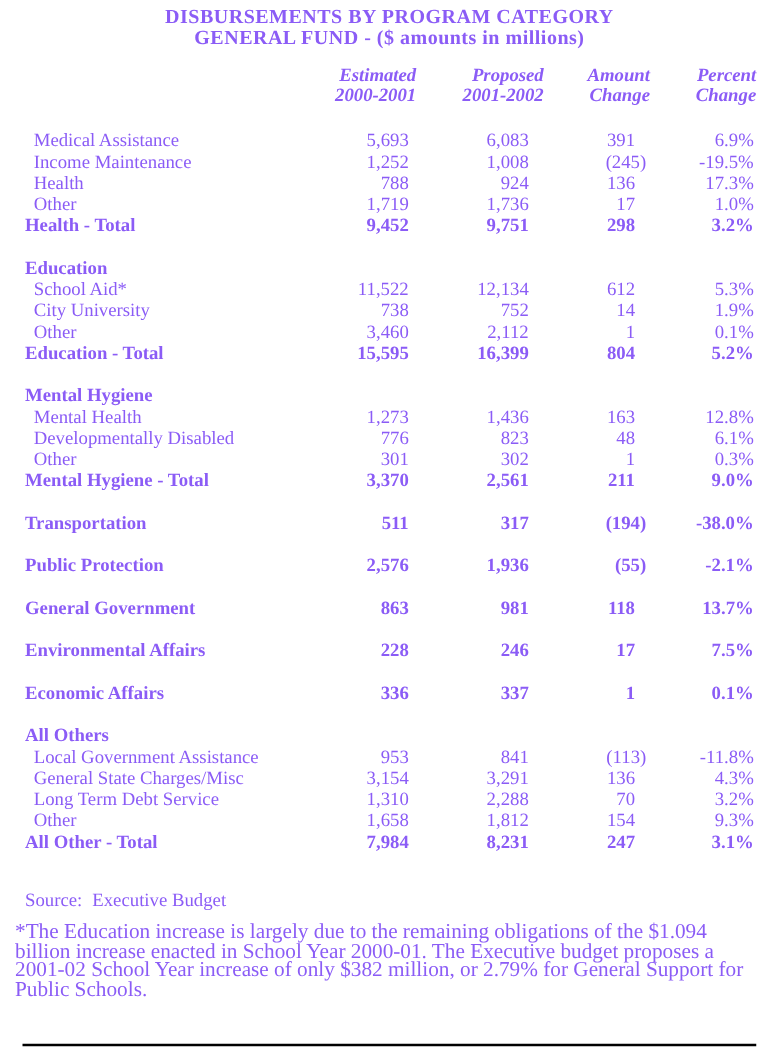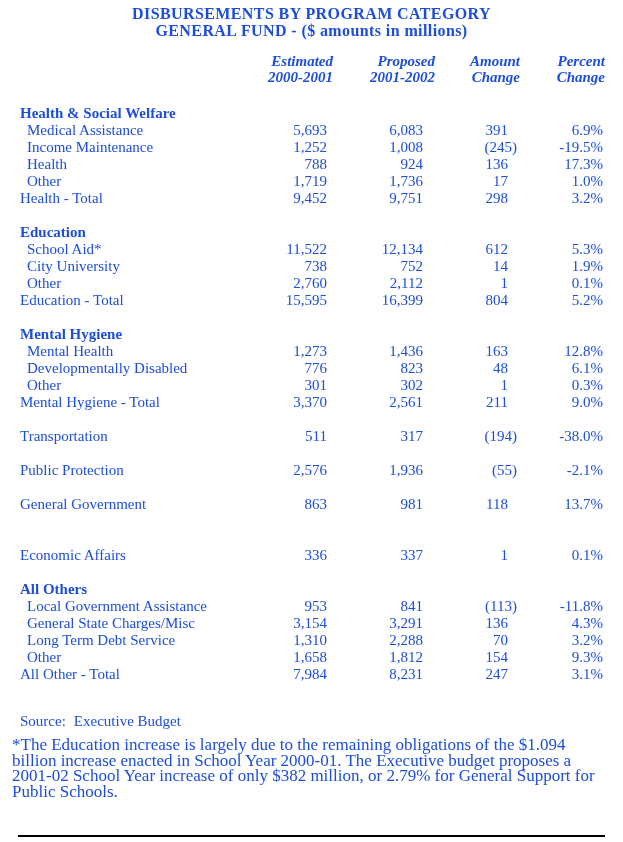--- a/index.html
+++ b/index.html
@@ -1,21 +1,21 @@
 <!DOCTYPE html>
 <html><head>
 <meta charset="utf-8">
 <style>
   html, body { margin: 0; padding: 0; background: #ffffff; }
   .page {
     position: relative;
     width: 623px;
     height: 842px;
     background: #ffffff;
-    color: #1d4ed8;
+    color: #8b5cf6;
     font-family: "Liberation Serif", "DejaVu Serif", serif;
     overflow: hidden;
   }
   .title-block {
     padding-top: 5px;
     text-align: center;
     font-weight: bold;
     font-size: 16px;
     line-height: 17px;
     letter-spacing: 0.4px;
@@ -50,21 +50,21 @@
   }
   td.lbl { text-align: left; }
   td.num { text-align: right; }
   td.est  { padding-right: 6px; }
   td.prop { padding-right: 12px; text-align: right; }
   td.amt  { padding-right: 12px; }
   td.amt.paren { padding-right: 3px; }
   td.pct  { padding-right: 2px; }
   tr.heading td { font-weight: bold; }
   tr.detail td.lbl { padding-left: 7px; }
-  tr.total td, tr.single td, tr.grand td { font-weight: normal; }
+  tr.total td, tr.single td, tr.grand td { font-weight: bold; }
   tr.spacer td { height: auto; line-height: normal; }
   .source-line {
     margin: 10px 0 0 20px;
     font-size: 15px;
     line-height: 17px;
   }
   .source-line .src-value { margin-left: 8px; }
   .footnote {
     margin: 7px 0 0 12px;
     width: 596px;
@@ -118,23 +118,20 @@
         <th>
           <div>Percent</div>
           <div>Change</div>
         </th>
       </tr>
     </thead>
     <tbody>
         <tr class="spacer">
           <td colspan="5" style="height: 20px;"></td>
         </tr>
-        <tr class="heading">
-          <td colspan="5" class="lbl">Health &amp; Social Welfare</td>
-        </tr>
         <tr class="detail">
           <td class="lbl">Medical Assistance</td>
           <td class="num est">5,693</td>
           <td class="num prop">6,083</td>
           <td class="num amt">391</td>
           <td class="num pct">6.9%</td>
         </tr>
         <tr class="detail">
           <td class="lbl">Income Maintenance</td>
           <td class="num est">1,252</td>
@@ -178,21 +175,21 @@
         </tr>
         <tr class="detail">
           <td class="lbl">City University</td>
           <td class="num est">738</td>
           <td class="num prop">752</td>
           <td class="num amt">14</td>
           <td class="num pct">1.9%</td>
         </tr>
         <tr class="detail">
           <td class="lbl">Other</td>
-          <td class="num est">2,760</td>
+          <td class="num est">3,460</td>
           <td class="num prop">2,112</td>
           <td class="num amt">1</td>
           <td class="num pct">0.1%</td>
         </tr>
         <tr class="total">
           <td class="lbl">Education - Total</td>
           <td class="num est">15,595</td>
           <td class="num prop">16,399</td>
           <td class="num amt">804</td>
           <td class="num pct">5.2%</td>
@@ -257,20 +254,27 @@
         <tr class="single">
           <td class="lbl">General Government</td>
           <td class="num est">863</td>
           <td class="num prop">981</td>
           <td class="num amt">118</td>
           <td class="num pct">13.7%</td>
         </tr>
         <tr class="spacer">
           <td colspan="5" style="height: 17px;"></td>
         </tr>
+        <tr class="single">
+          <td class="lbl">Environmental Affairs</td>
+          <td class="num est">228</td>
+          <td class="num prop">246</td>
+          <td class="num amt">17</td>
+          <td class="num pct">7.5%</td>
+        </tr>
         <tr class="spacer">
           <td colspan="5" style="height: 17px;"></td>
         </tr>
         <tr class="single">
           <td class="lbl">Economic Affairs</td>
           <td class="num est">336</td>
           <td class="num prop">337</td>
           <td class="num amt">1</td>
           <td class="num pct">0.1%</td>
         </tr>

